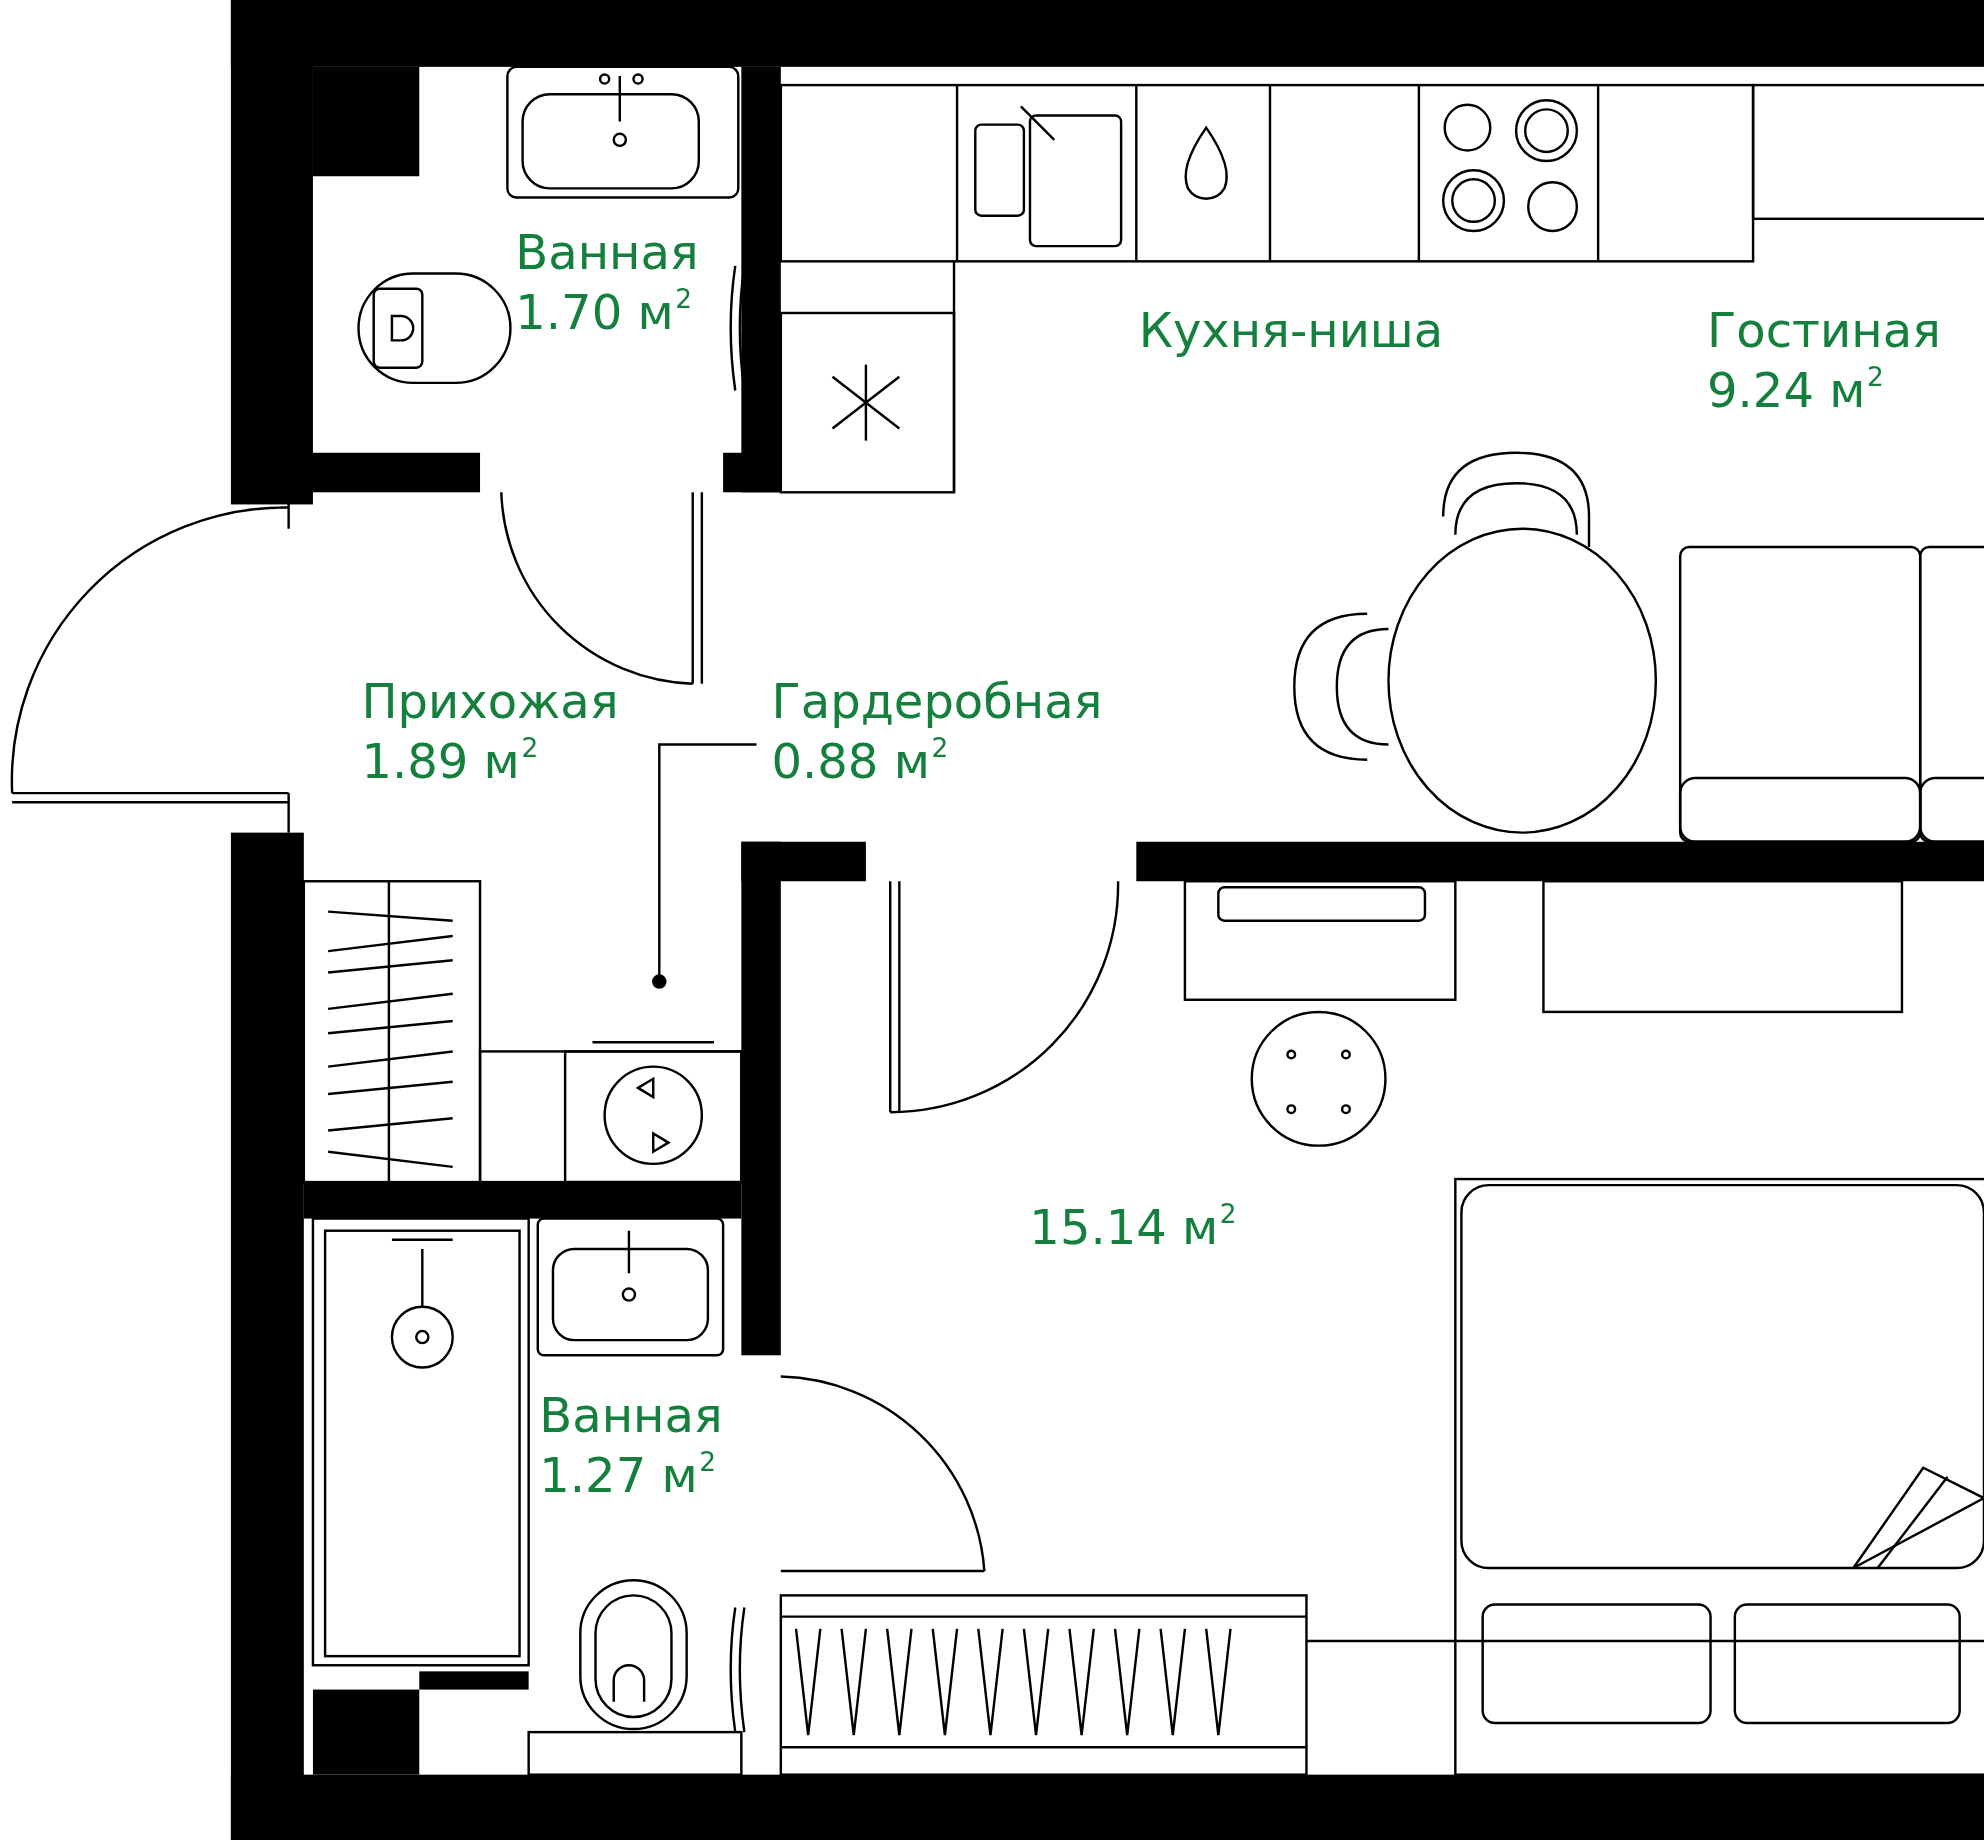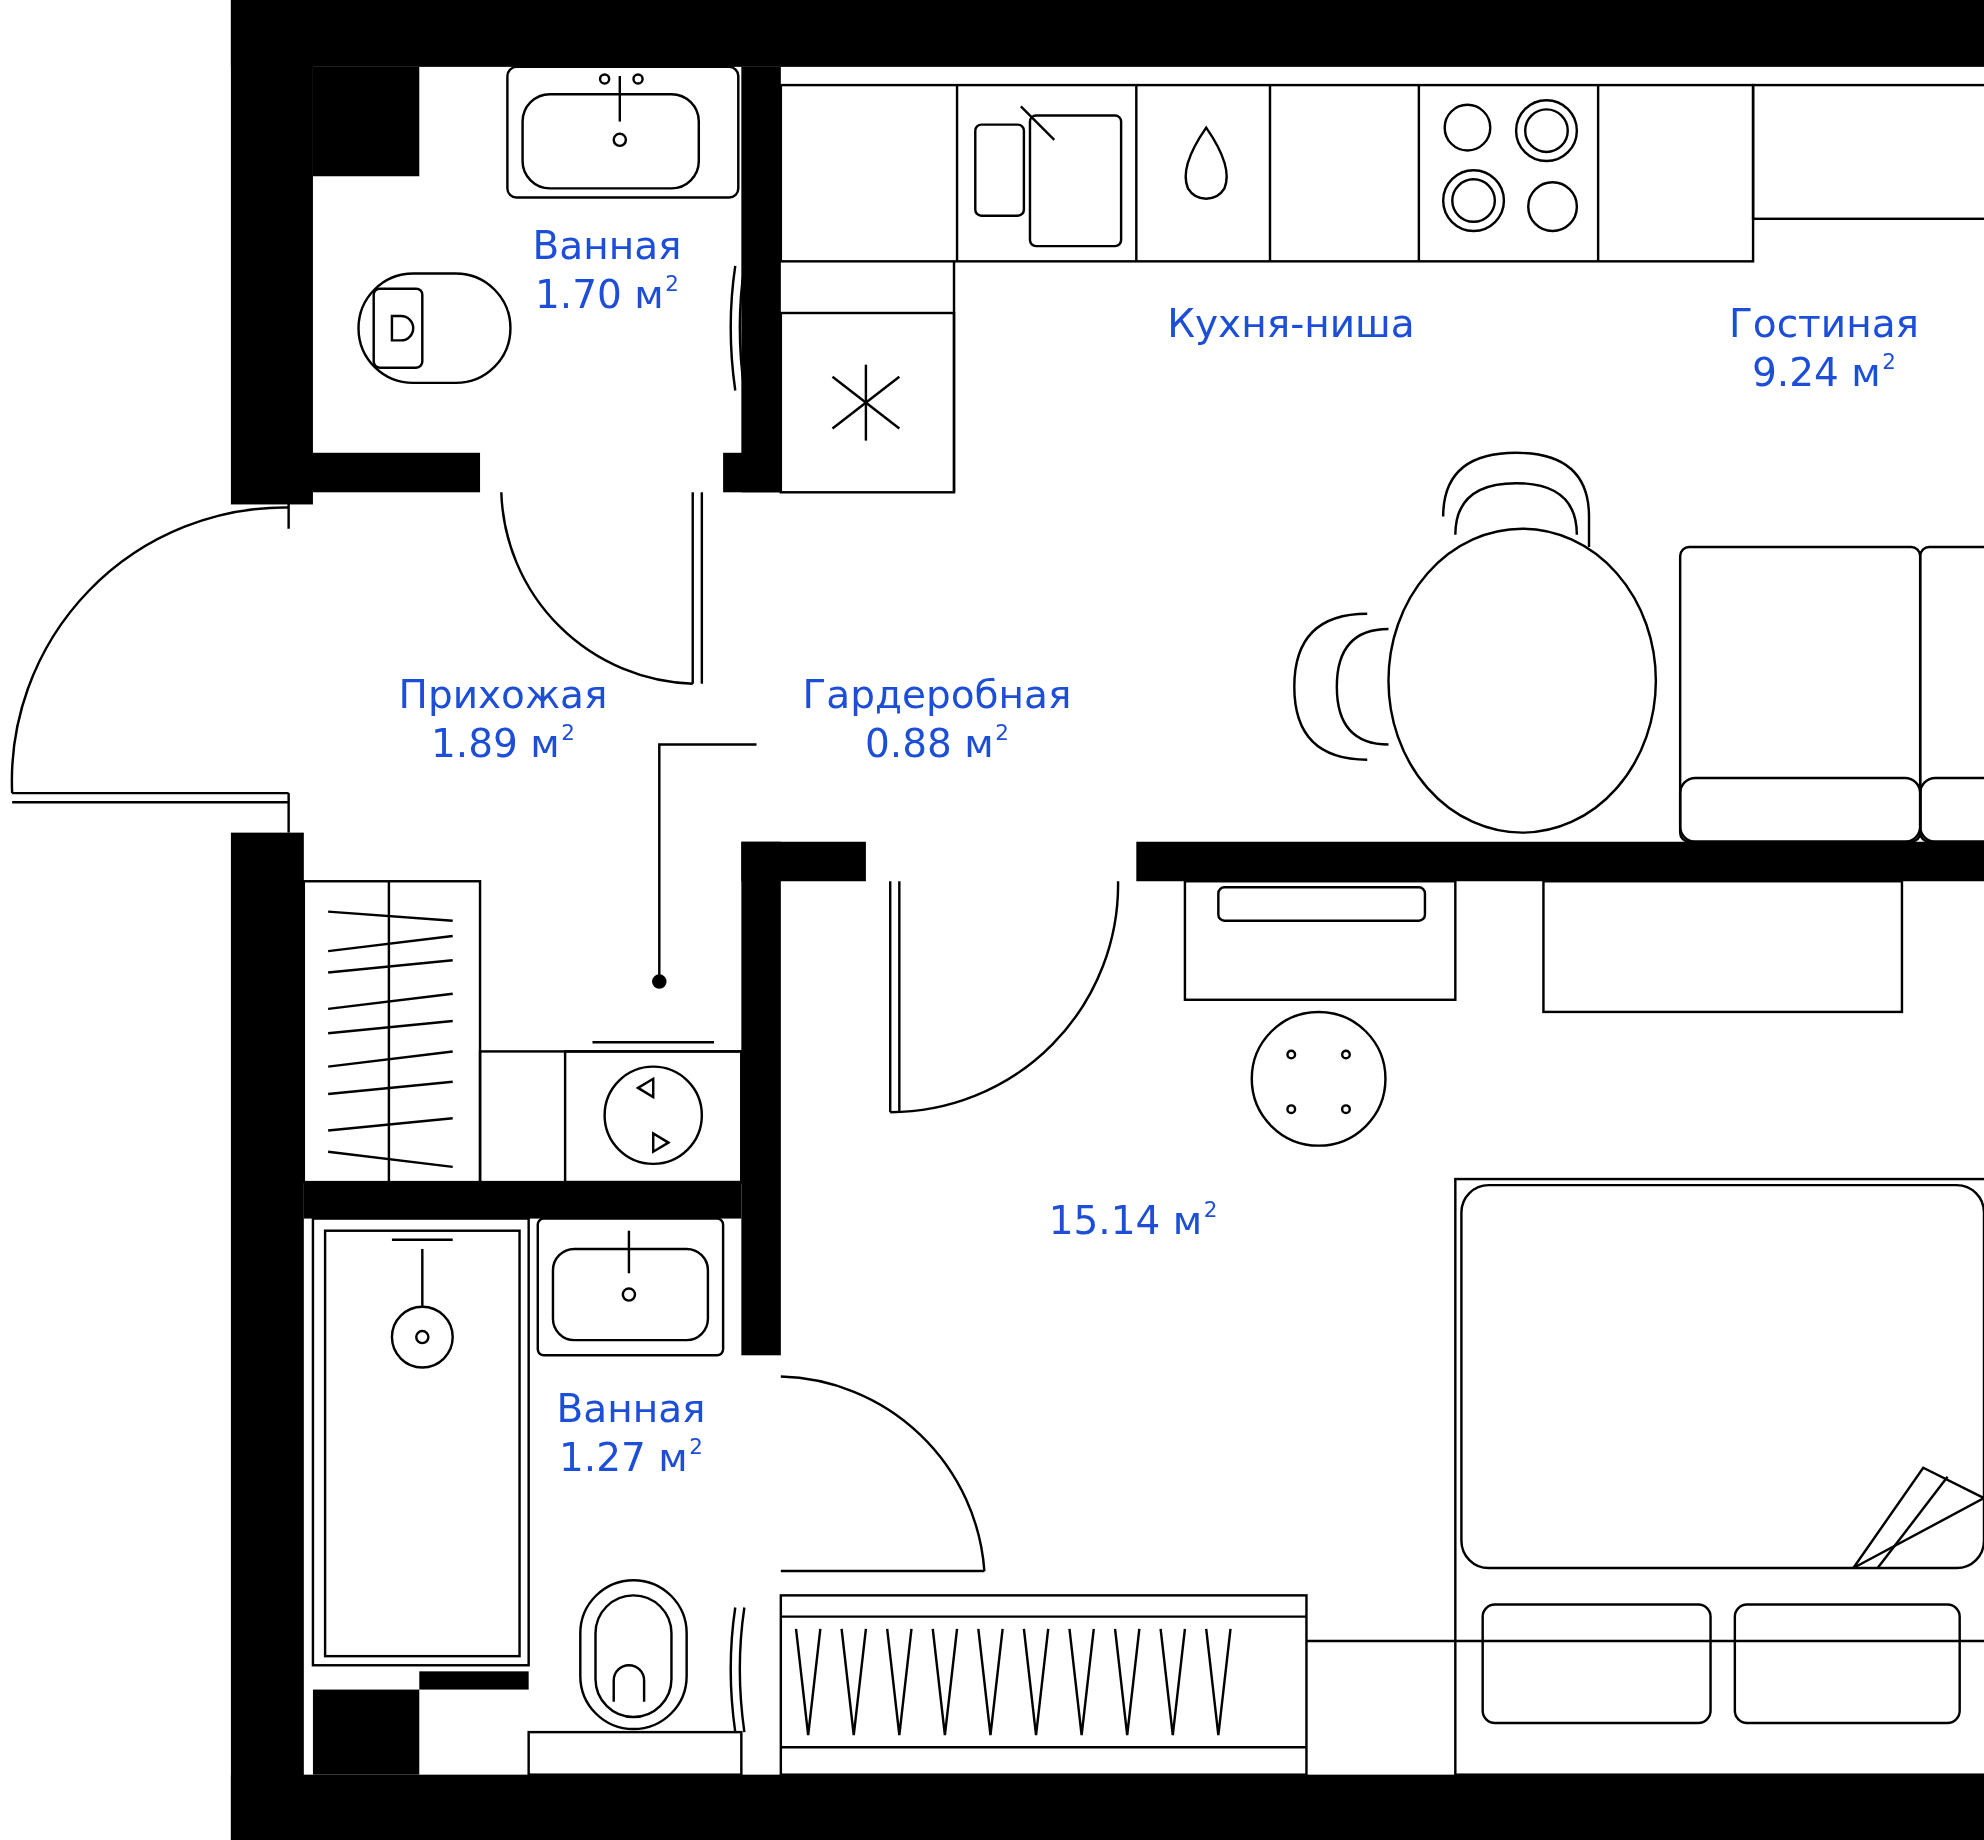--- a/index.html
+++ b/index.html
@@ -1,25 +1,24 @@
 <!DOCTYPE html>
 <html style="font-size:6.4px"><head>
 <meta charset="utf-8">
 <style>
   html, body { margin: 0; padding: 0; background: #ffffff; }
   body { width: 2382px; height: 1840px; overflow: hidden; position: relative; }
   #plan { position: absolute; left: 0; top: 0; width: 2382px; height: 1840px; }
   .label {
     position: absolute;
     font-family: "DejaVu Sans", "Liberation Sans", sans-serif;
-    color: #1d4ed8;
-    text-align: center;
+    color: #15803d;
     transform: translateX(-50%);
     line-height: 1.25;
-    font-size: 39px;
+    font-size: 48px;
     white-space: nowrap;
   }
   .label .area sup { font-size: 0.55em; vertical-align: 0.8em; margin-left: 1.6px; }
   .label .name, .label .area { display: block; }
 </style>
 </head>
 <body>
 
 <svg id="plan" viewBox="0 0 1568 1211" preserveAspectRatio="none" xmlns="http://www.w3.org/2000/svg">
   <g fill="none" stroke="#000" stroke-width="1.6">
@@ -260,21 +259,21 @@
   <span class="name">Ванная</span>
   <span class="area"><span>1.70</span> <span>м</span><sup>2</sup></span>
 </div>
 <div class="label" style="left:1291px; top:300px;">
   <span class="name">Кухня-ниша</span>
 </div>
 <div class="label" style="left:1824px; top:300px;">
   <span class="name">Гостиная</span>
   <span class="area"><span>9.24</span> <span>м</span><sup>2</sup></span>
 </div>
-<div class="label" style="left:490px; top:671px;margin-left:13px;">
+<div class="label" style="left:490px; top:671px;">
   <span class="name">Прихожая</span>
   <span class="area"><span>1.89</span> <span>м</span><sup>2</sup></span>
 </div>
 <div class="label" style="left:937px; top:671px;">
   <span class="name">Гардеробная</span>
   <span class="area"><span>0.88</span> <span>м</span><sup>2</sup></span>
 </div>
 <div class="label" style="left:1133px; top:1197px;">
   <span class="area"><span>15.14</span> <span>м</span><sup>2</sup></span>
 </div>

